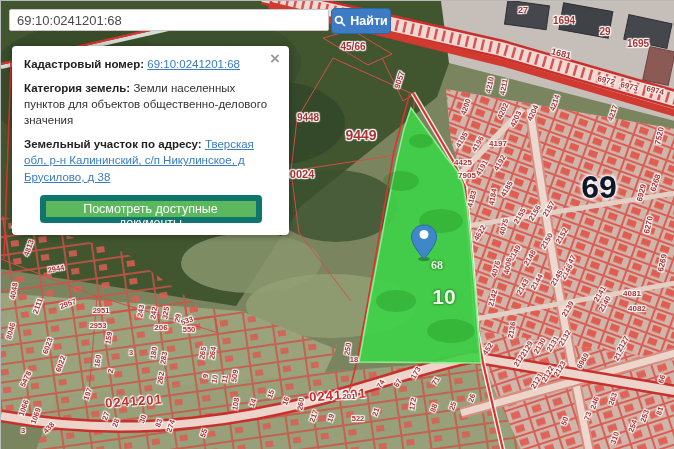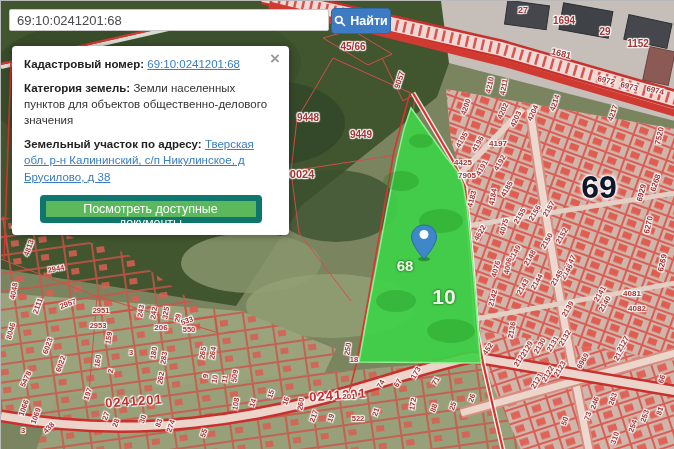--- a/index.html
+++ b/index.html
@@ -130,33 +130,33 @@
     <g transform="translate(423,237)">
       <ellipse cx="0" cy="21" rx="6" ry="2.2" fill="rgba(0,0,0,0.3)"></ellipse>
       <path d="M0,-13 C-7.5,-13 -12.5,-7.5 -12.5,-1 C-12.5,7.5 0,21 0,21 C0,21 12.5,7.5 12.5,-1 C12.5,-7.5 7.5,-13 0,-13 Z" fill="#3e87c9" stroke="#2d6aa3" stroke-width="1"></path>
       <circle cx="0" cy="-3.5" r="4.5" fill="#ffffff"></circle>
     </g>
   </svg>
 
   <div id="labels">
       <div class="map-label lbl-big" style="left: 598px; top: 186px; font-size: 32px; transform: translate(-50%, -50%) rotate(0deg);">69</div>
       <div class="map-label lbl-green" style="left: 443px; top: 295px; font-size: 21px; transform: translate(-50%, -50%) rotate(0deg);">10</div>
-      <div class="map-label lbl-green" style="left: 404px; top: 264px; font-size: 15px; transform: translate(-50%, -50%) rotate(0deg);">68</div>
+      <div class="map-label lbl-green" style="left: 436px; top: 264px; font-size: 12px; transform: translate(-50%, -50%) rotate(0deg); font-family: Liberation Serif, serif;">68</div>
       <div class="map-label lbl-quarter" style="left: 133px; top: 400px; font-size: 13px; transform: translate(-50%, -50%) rotate(-4deg);">0241201</div>
       <div class="map-label lbl-quarter" style="left: 337px; top: 394px; font-size: 13px; transform: translate(-50%, -50%) rotate(-4deg);">0241201</div>
       <div class="map-label lbl-red" style="left: 298px; top: 173px; font-size: 11px; transform: translate(-50%, -50%) rotate(0deg);">00024</div>
       <div class="map-label lbl-red" style="left: 352px; top: 46px; font-size: 10px; transform: translate(-50%, -50%) rotate(0deg);">45/66</div>
       <div class="map-label lbl-red" style="left: 307px; top: 117px; font-size: 10px; transform: translate(-50%, -50%) rotate(0deg);">9448</div>
-      <div class="map-label lbl-red" style="left: 360px; top: 134px; font-size: 10px; transform: translate(-50%, -50%) rotate(0deg);">9449</div>
+      <div class="map-label lbl-red" style="left: 360px; top: 134px; font-size: 14px; transform: translate(-50%, -50%) rotate(0deg);">9449</div>
       <div class="map-label lbl-red" style="left: 399px; top: 79px; font-size: 8px; transform: translate(-50%, -50%) rotate(-72deg);">9057</div>
       <div class="map-label lbl-red" style="left: 560px; top: 53px; font-size: 9px; transform: translate(-50%, -50%) rotate(14deg);">1681</div>
       <div class="map-label lbl-red" style="left: 563px; top: 20px; font-size: 10px; transform: translate(-50%, -50%) rotate(0deg);">1694</div>
       <div class="map-label lbl-red" style="left: 522px; top: 9px; font-size: 9px; transform: translate(-50%, -50%) rotate(0deg);">27</div>
       <div class="map-label lbl-red" style="left: 604px; top: 31px; font-size: 10px; transform: translate(-50%, -50%) rotate(0deg);">29</div>
-      <div class="map-label lbl-red" style="left: 637px; top: 43px; font-size: 10px; transform: translate(-50%, -50%) rotate(0deg);">1152</div>
+      <div class="map-label lbl-red" style="left: 637px; top: 43px; font-size: 10px; transform: translate(-50%, -50%) rotate(0deg);">1695</div>
       <div class="map-label lbl-red" style="left: 605px; top: 80px; font-size: 8px; transform: translate(-50%, -50%) rotate(12deg);">6972</div>
       <div class="map-label lbl-red" style="left: 628px; top: 86px; font-size: 8px; transform: translate(-50%, -50%) rotate(12deg);">6973</div>
       <div class="map-label lbl-red" style="left: 654px; top: 90px; font-size: 8px; transform: translate(-50%, -50%) rotate(12deg);">6974</div>
       <div class="map-label lbl-red" style="left: 659px; top: 135px; font-size: 8px; transform: translate(-50%, -50%) rotate(-78deg);">7520</div>
       <div class="map-label lbl-red" style="left: 655px; top: 182px; font-size: 8px; transform: translate(-50%, -50%) rotate(-72deg);">6268</div>
       <div class="map-label lbl-red" style="left: 641px; top: 192px; font-size: 8px; transform: translate(-50%, -50%) rotate(-75deg);">6929</div>
       <div class="map-label lbl-red" style="left: 648px; top: 224px; font-size: 8px; transform: translate(-50%, -50%) rotate(-78deg);">6270</div>
       <div class="map-label lbl-red" style="left: 662px; top: 262px; font-size: 8px; transform: translate(-50%, -50%) rotate(-78deg);">6269</div>
       <div class="map-label lbl-red" style="left: 489px; top: 84px; font-size: 7.5px; transform: translate(-50%, -50%) rotate(-78deg);">4210</div>
       <div class="map-label lbl-red" style="left: 503px; top: 86px; font-size: 7.5px; transform: translate(-50%, -50%) rotate(-80deg);">4211</div>

